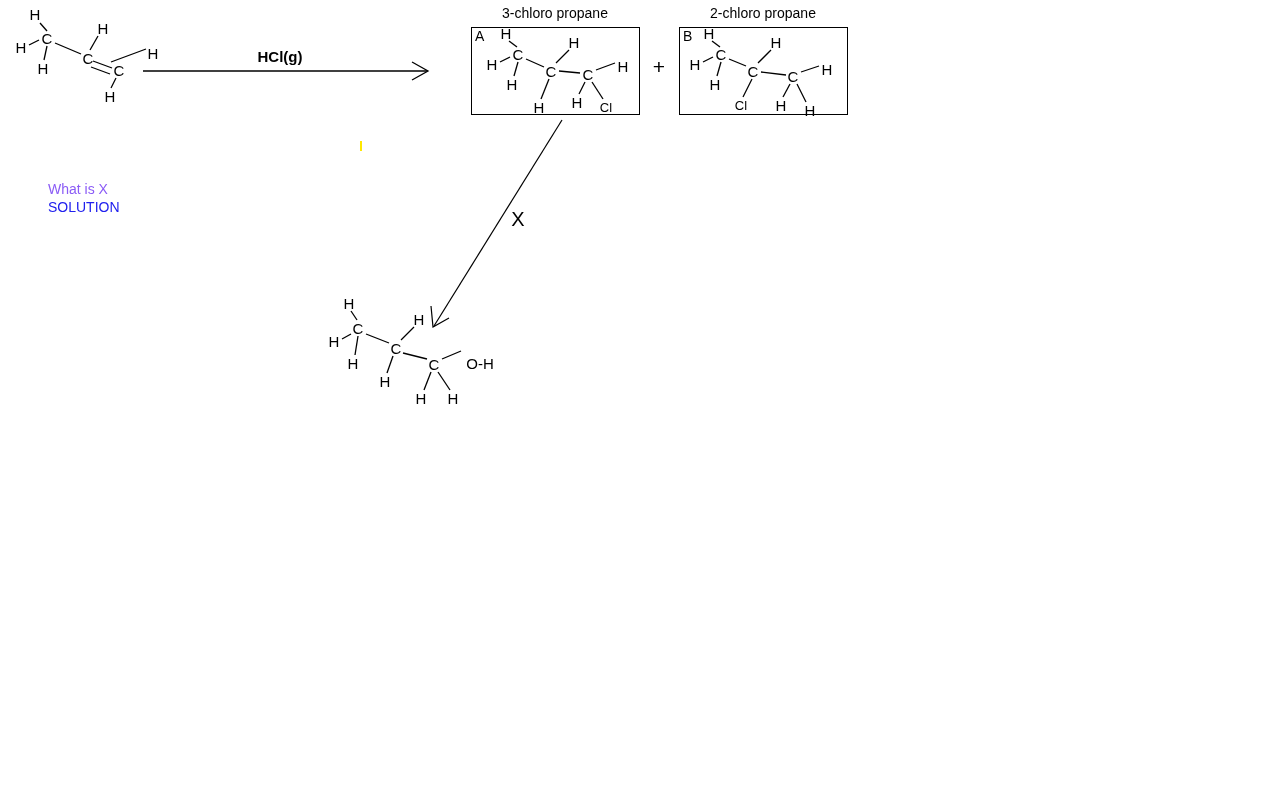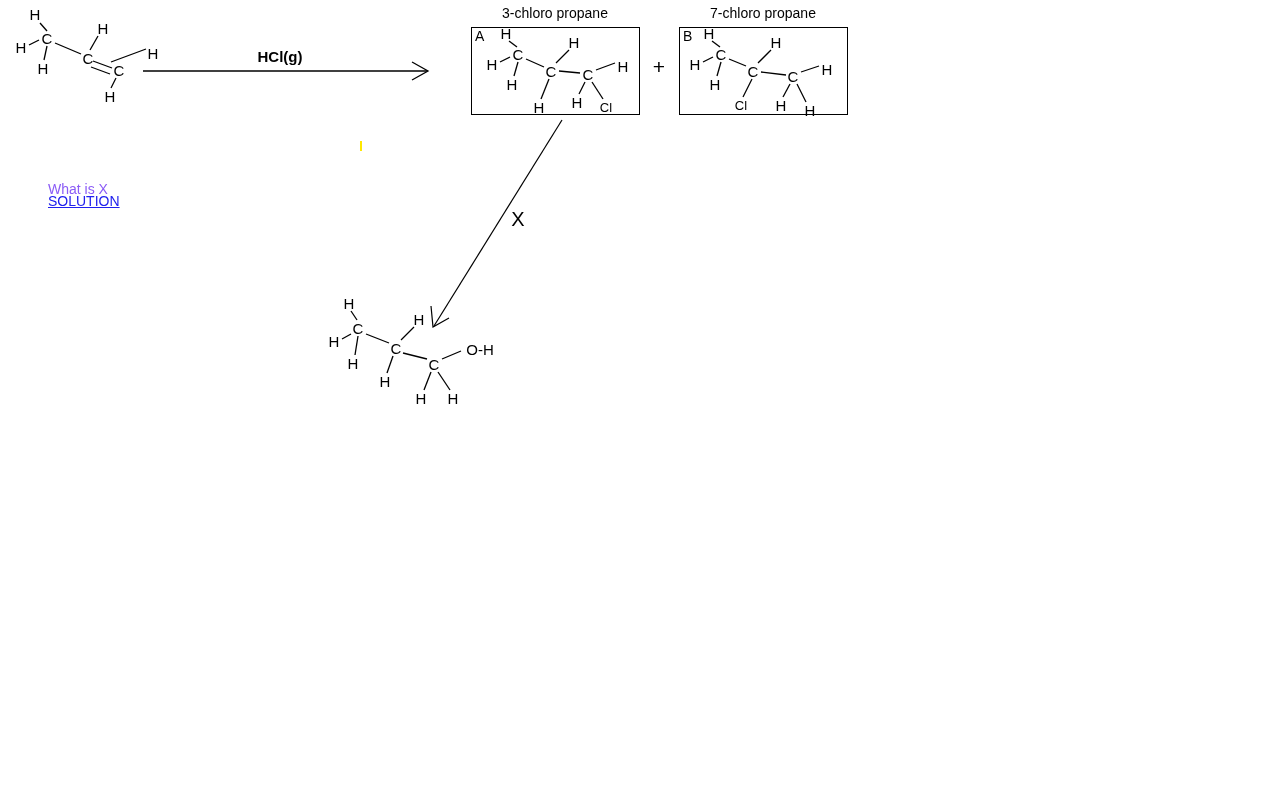--- a/index.html
+++ b/index.html
@@ -102,20 +102,21 @@
     position: absolute;
     width: 2px;
     background: #ffe800;
   }
   .oh-group {
     position: absolute;
     font-size: 15px;
     line-height: 15px;
     white-space: nowrap;
     transform: translate(-50%, -50%);
+    margin-top: 14px;
   }
 </style>
 </head>
 <body>
 
 <div class="canvas">
 
   <svg class="layer" viewBox="0 0 1280 800" xmlns="http://www.w3.org/2000/svg">
 
     <g stroke="#000000" stroke-width="1.3" fill="none">
@@ -211,41 +212,41 @@
     <span class="atom" style="left:574px; top:42px;">H</span>
     <span class="atom" style="left:539px; top:107px;">H</span>
     <span class="atom" style="left:588px; top:74px;">C</span>
     <span class="atom" style="left:623px; top:66px;">H</span>
     <span class="atom" style="left:577px; top:102px;">H</span>
     <span class="atom atom-small" style="left:606px; top:107px;">Cl</span>
   </div>
 
   <div class="plus-sign" style="left:659px; top:66px;">+</div>
 
-  <div class="caption" style="left:763px; top:5px;">7-chloro propane</div>
+  <div class="caption" style="left:763px; top:5px;">2-chloro propane</div>
   <div class="box" style="left:679px; top:27px; width:169px; height:88px;"></div>
   <div class="box-label" style="left:683px; top:29px;">B</div>
   <div>
     <span class="atom" style="left:709px; top:33px;">H</span>
     <span class="atom" style="left:721px; top:54px;">C</span>
     <span class="atom" style="left:695px; top:64px;">H</span>
     <span class="atom" style="left:715px; top:84px;">H</span>
     <span class="atom" style="left:753px; top:71px;">C</span>
     <span class="atom" style="left:776px; top:42px;">H</span>
     <span class="atom atom-small" style="left:741px; top:105px;">Cl</span>
     <span class="atom" style="left:793px; top:76px;">C</span>
     <span class="atom" style="left:827px; top:69px;">H</span>
     <span class="atom" style="left:781px; top:105px;">H</span>
     <span class="atom" style="left:810px; top:110px;">H</span>
   </div>
 
   <div class="x-label" style="left:518px; top:219px;">X</div>
 
   <div class="question-text" style="left:48px; top:180px;">What is X</div>
-  <div class="solution-link" style="left:48px; top:192px;text-decoration:underline;">SOLUTION</div>
+  <div class="solution-link" style="left:48px; top:198px;">SOLUTION</div>
 
   <div>
     <span class="atom" style="left:349px; top:303px;">H</span>
     <span class="atom" style="left:358px; top:328px;">C</span>
     <span class="atom" style="left:334px; top:341px;">H</span>
     <span class="atom" style="left:353px; top:363px;">H</span>
     <span class="atom" style="left:396px; top:348px;">C</span>
     <span class="atom" style="left:419px; top:319px;">H</span>
     <span class="atom" style="left:385px; top:381px;">H</span>
     <span class="atom" style="left:434px; top:364px;">C</span>

